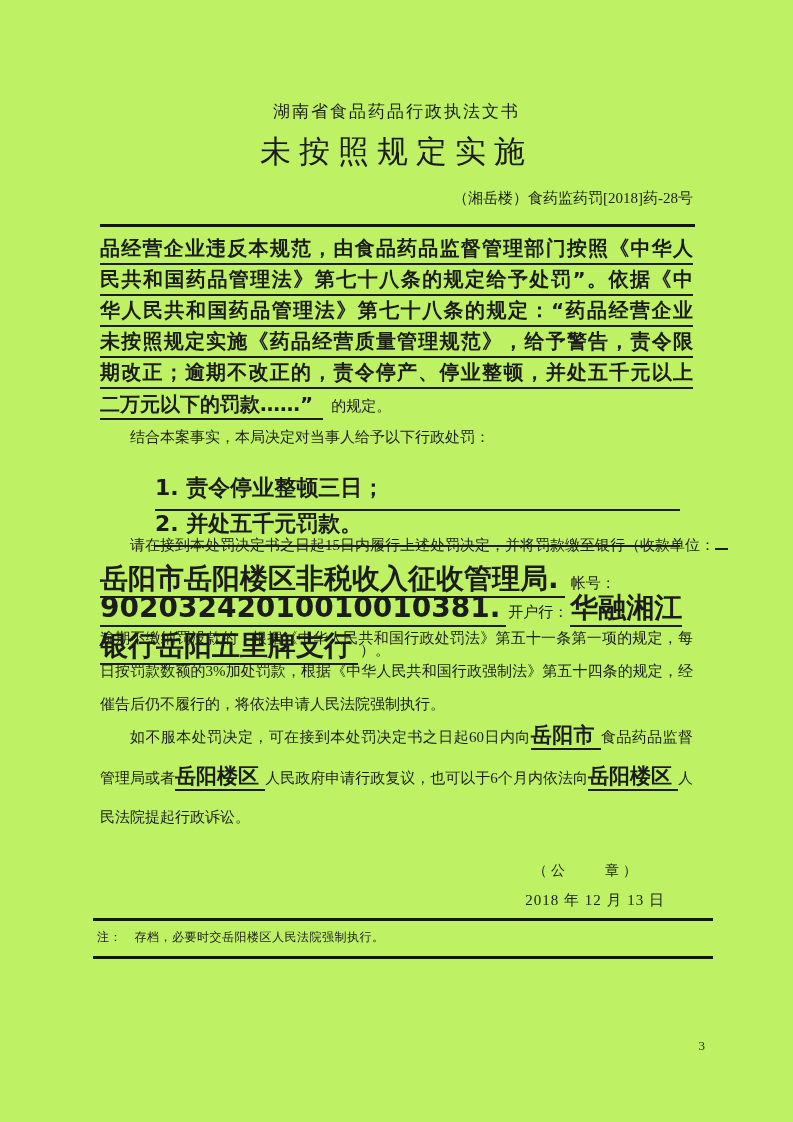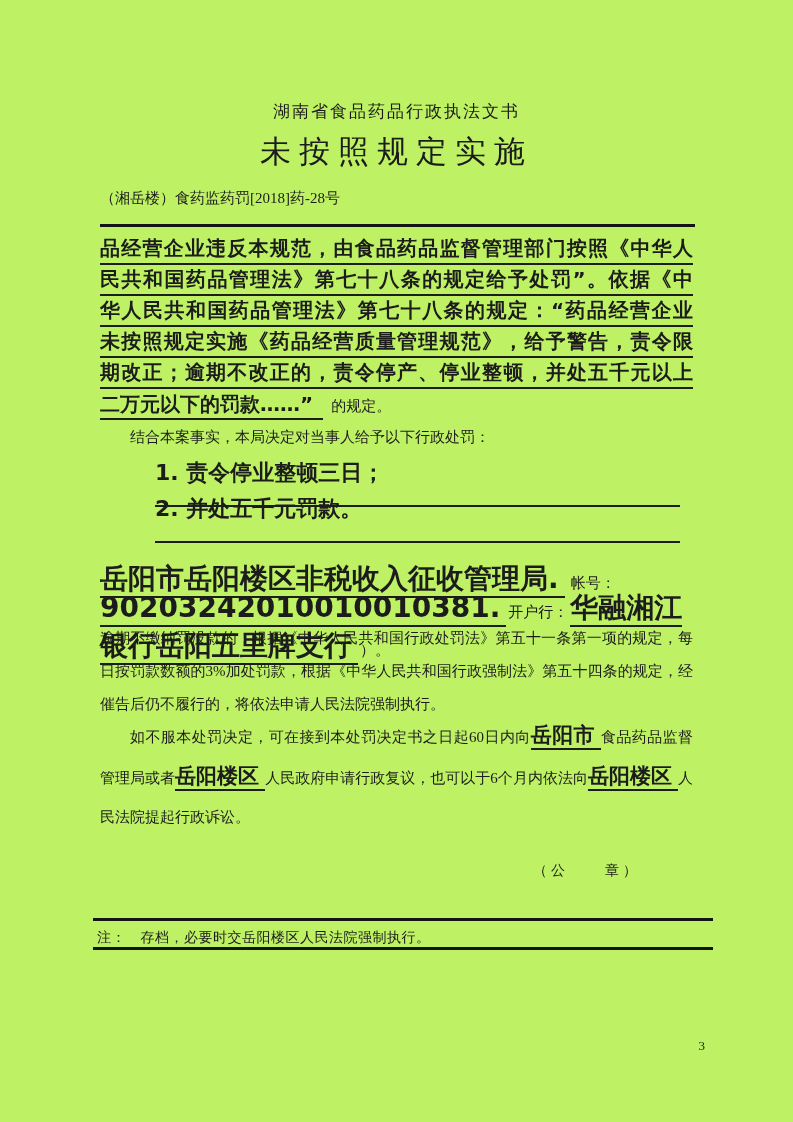--- a/index.html
+++ b/index.html
@@ -9,21 +9,21 @@
     margin: 0 auto;
     background: #bef264;
     color: #1c1c1c;
     font-family: "Liberation Serif", "DejaVu Serif", serif;
     overflow: hidden;
   }
   .abs { position: absolute; left: 100px; right: 100px; }
 
   .org-line { top: 100px; text-align: center; font-size: 17px; letter-spacing: 2px; }
   .doc-title { top: 131px; text-align: center; font-size: 31px; letter-spacing: 8px; font-weight: 500; }
-  .doc-number { top: 189px; font-size: 15px; }
+  .doc-number { top: 189px; text-align: right; font-size: 15px; }
   .header-rule { top: 224px; border-top: 3px solid #141414; left: 100px; right: 98px; }
 
   .quote-block { top: 234px; }
   .quote-line {
     font-family: "DejaVu Sans", "Liberation Sans", sans-serif;
     font-weight: 700; font-size: 20px;
     line-height: 29px; height: 31px; box-sizing: border-box;
     border-bottom: 2px solid #1d1d1d;
     text-align: justify; text-align-last: justify;
     white-space: nowrap; overflow: hidden;
@@ -35,22 +35,22 @@
     border-bottom: 2px solid #1d1d1d; padding: 0 10px 2px 0;
   }
   .quote-suffix { font-size: 15px; padding-left: 8px; }
 
   .decision-intro { top: 428px; font-size: 15px; text-indent: 2em; }
 
   .penalty-item {
     position: absolute; left: 155px; right: 113px;
     font-family: "DejaVu Sans", "Liberation Sans", sans-serif;
     font-weight: 700; font-size: 22px;
-    border-bottom: 2px solid #1d1d1d; padding-bottom: 17px;
-    white-space: nowrap; overflow: hidden;
+    border-bottom: 2px solid #1d1d1d; padding-bottom: 6px;
+    white-space: nowrap; overflow: hidden; margin-top: 15px;
   }
   .item-1 { top: 458px; }
   .item-2 { top: 494px; }
 
   .pay-line1 { top: 536px; font-size: 15px; text-indent: 2em; white-space: nowrap; }
   .pay-line2 { top: 560px; }
   .pay-line3 { top: 589px; }
   .fill-bold {
     font-family: "DejaVu Sans", "Liberation Sans", sans-serif;
     font-weight: 700; font-size: 28px;
@@ -63,21 +63,21 @@
 
   .appeal-para { top: 716px; font-size: 15px; line-height: 39px; text-indent: 2em; text-align: justify; }
   .appeal-para .fill-bold { font-size: 21px; }
 
   .seal-line { top: 862px; text-align: right; padding-right: 52px; font-size: 14px; letter-spacing: 4px; }
   .date-line { top: 891px; text-align: right; padding-right: 28px; font-size: 15px; letter-spacing: 1px; }
 
   .note-box {
     top: 918px; left: 93px; right: 80px;
     border-top: 3px solid #141414; border-bottom: 3px solid #141414;
-    padding: 8px 4px 0; font-size: 14px; letter-spacing: 0.5px;
+    padding: 8px 4px 10px; font-size: 12px; letter-spacing: 0.5px;
   }
 
   .page-number { position: absolute; top: 1038px; right: 88px; left: auto; font-size: 13px; }
 </style>
 </head>
 <body>
 
 <div class="page">
 
   <div class="abs org-line">湖南省食品药品行政执法文书</div>
@@ -94,33 +94,37 @@
     <div class="quote-line">未按照规定实施《药品经营质量管理规范》，给予警告，责令限</div>
     <div class="quote-line">期改正；逾期不改正的，责令停产、停业整顿，并处五千元以上</div>
     <div class="quote-lastline">
       <span class="quote-fill">二万元以下的罚款……”</span><span class="quote-suffix">的规定。</span>
     </div>
   </div>
 
   <div class="penalty-item item-1">1. 责令停业整顿三日；</div>
   <div class="penalty-item item-2">2. 并处五千元罚款。</div>
 
+  <div class="abs pay-line1">
+    <span>请在接到本处罚决定书之日起15日内履行上述处罚决定，并将罚款缴至银行（收款单位：</span><span class="blank-seg"></span>
+  </div>
   <div class="abs pay-line2">
     <span class="fill-bold">岳阳市岳阳楼区非税收入征收管理局.</span>
     <span class="small-label">帐号：</span>
   </div>
   <div class="abs pay-line3">
     <span class="fill-bold">90203242010010010381.</span><span class="small-label">开户行：</span><span class="fill-bold">华融湘江银行岳阳五里牌支行</span><span class="small-label">）。</span>
   </div>
 
   <div class="abs overdue-para">逾期不缴纳罚没款的，根据《中华人民共和国行政处罚法》第五十一条第一项的规定，每日按罚款数额的3%加处罚款，根据《中华人民共和国行政强制法》第五十四条的规定，经催告后仍不履行的，将依法申请人民法院强制执行。</div>
 
   <div class="abs appeal-para">
     <span>如不服本处罚决定，可在接到本处罚决定书之日起60日内向</span><span class="fill-bold">岳阳市</span><span>食品药品监督管理局或者</span><span class="fill-bold">岳阳楼区</span><span>人民政府申请行政复议，也可以于6个月内依法向</span><span class="fill-bold">岳阳楼区</span><span>人民法院提起行政诉讼。</span>
   </div>
 
   <div class="abs seal-line">（公　　章）</div>
+  <div class="abs date-line">2018 年 12 月 13 日</div>
 
   <div class="abs note-box">注：　存档，必要时交岳阳楼区人民法院强制执行。</div>
 
   <div class="page-number">3</div>
 
 </div>
 
 </body></html>

